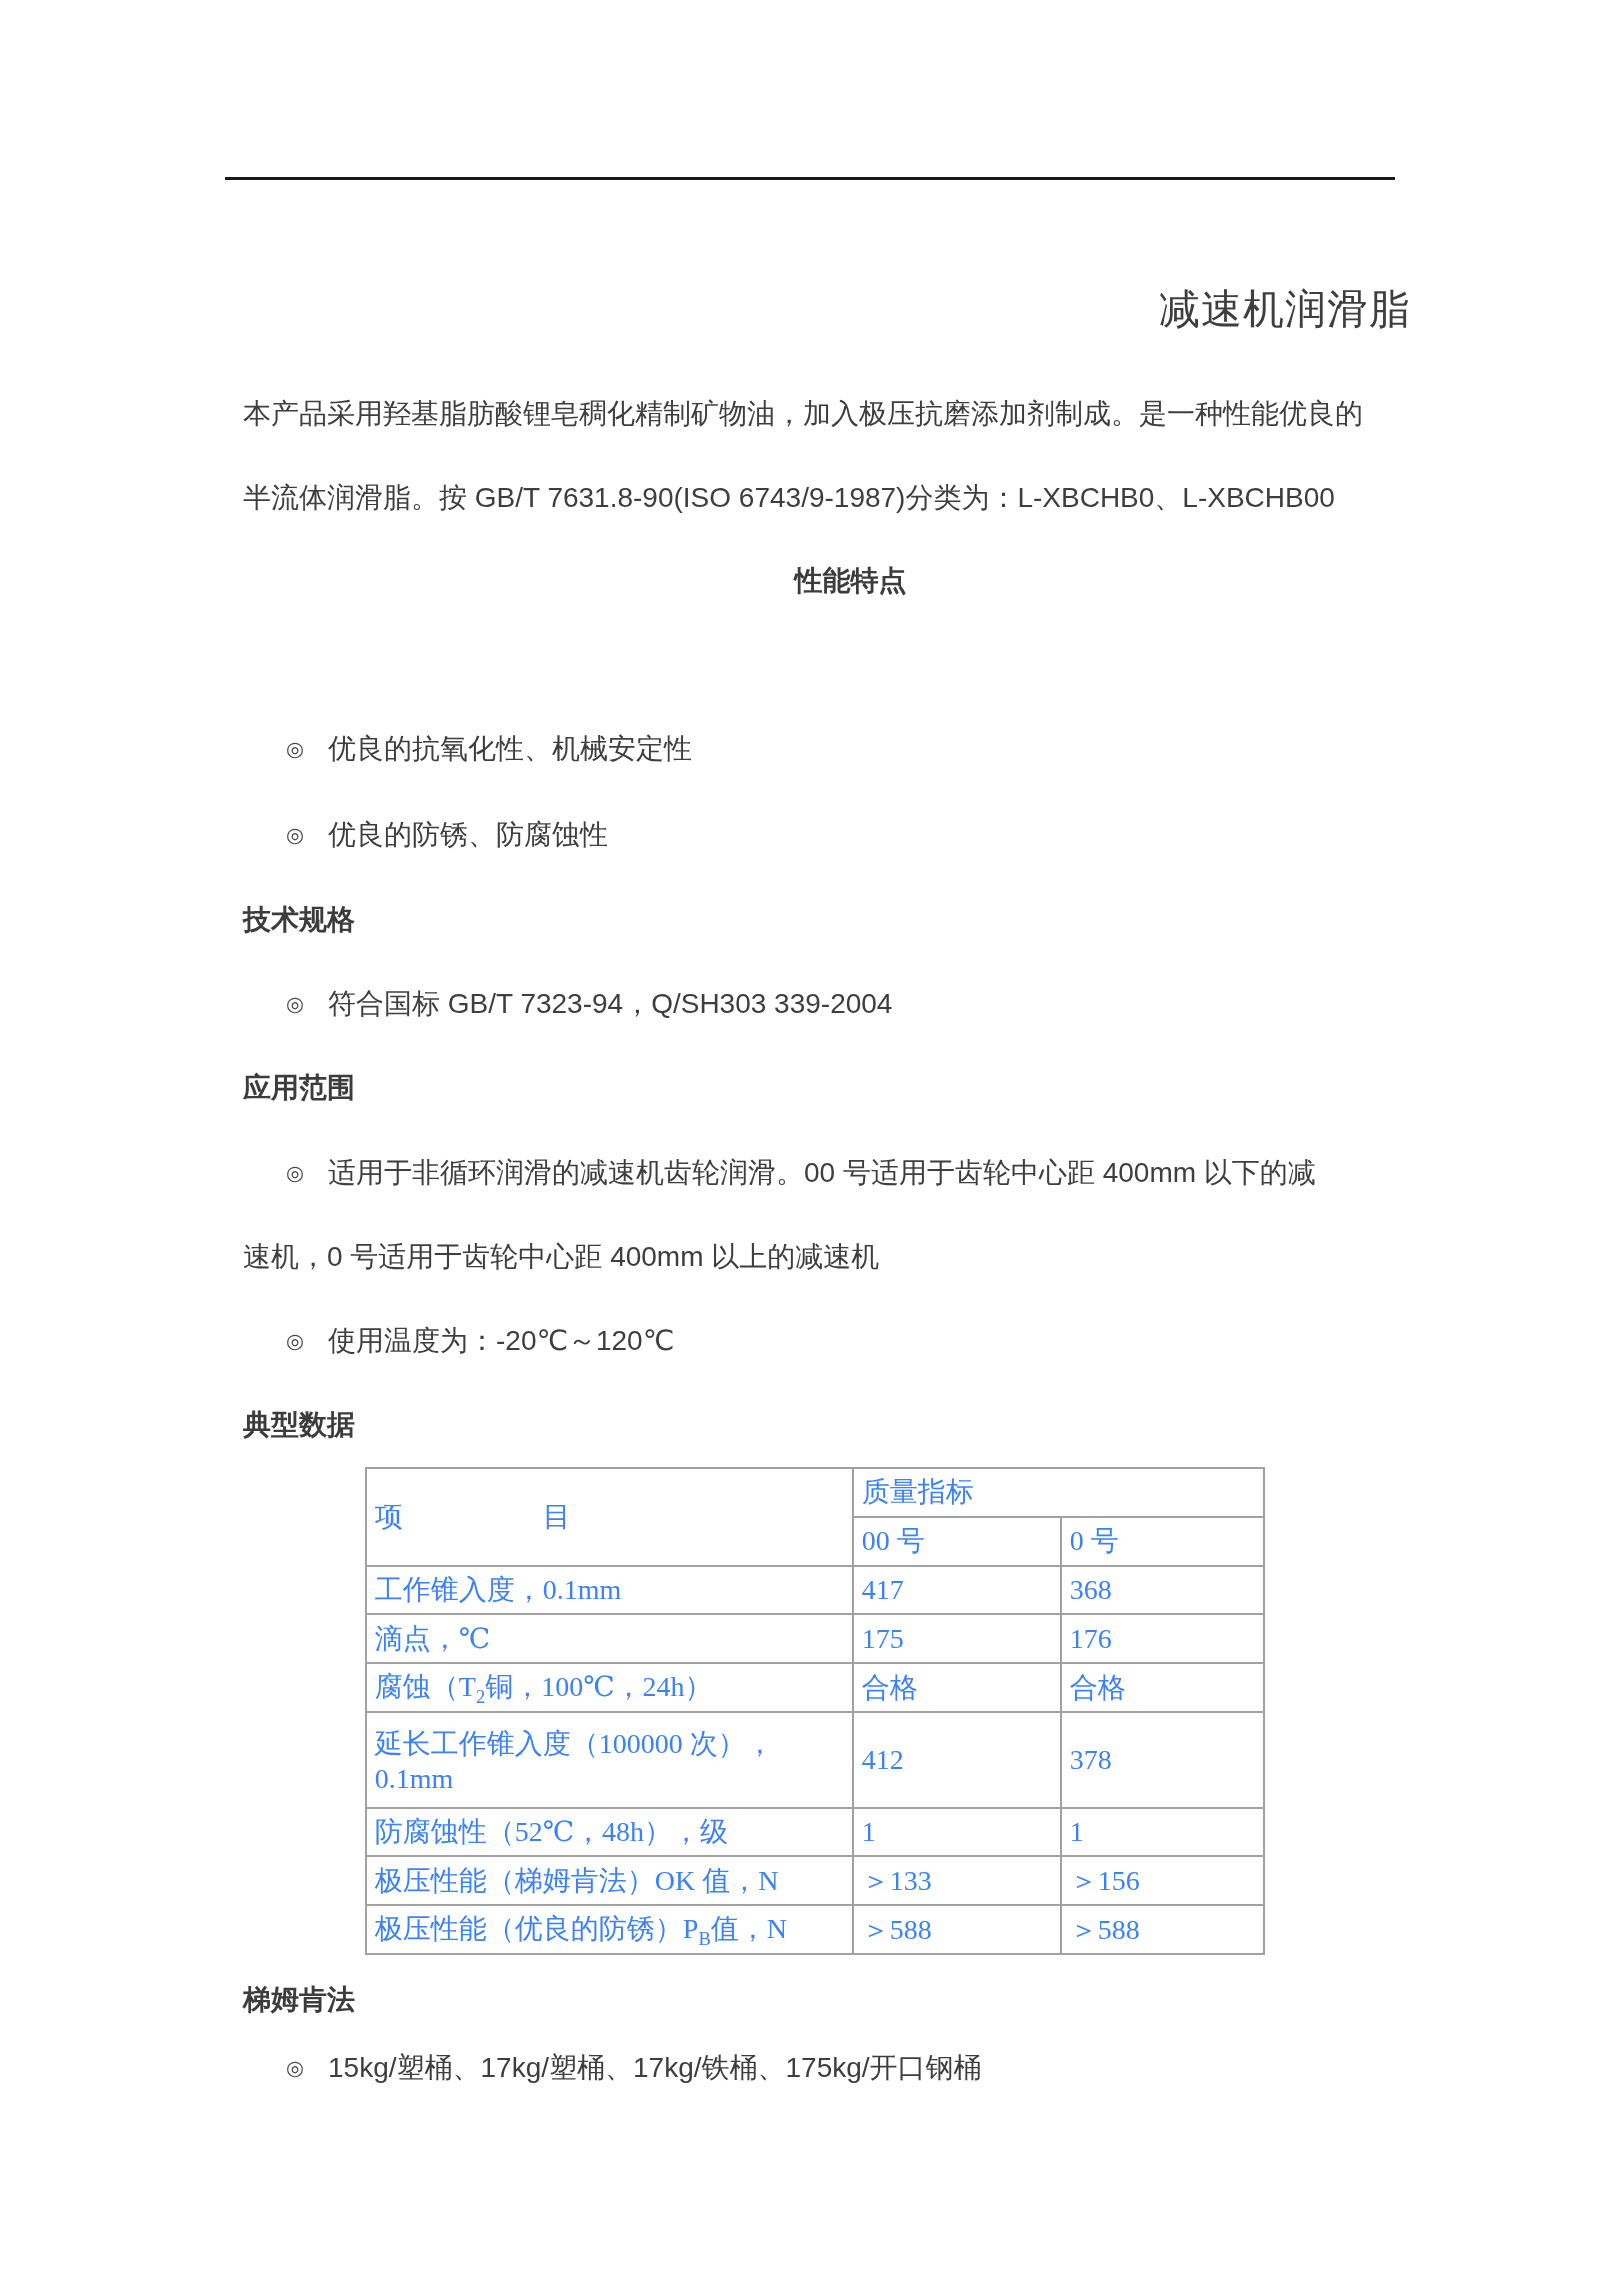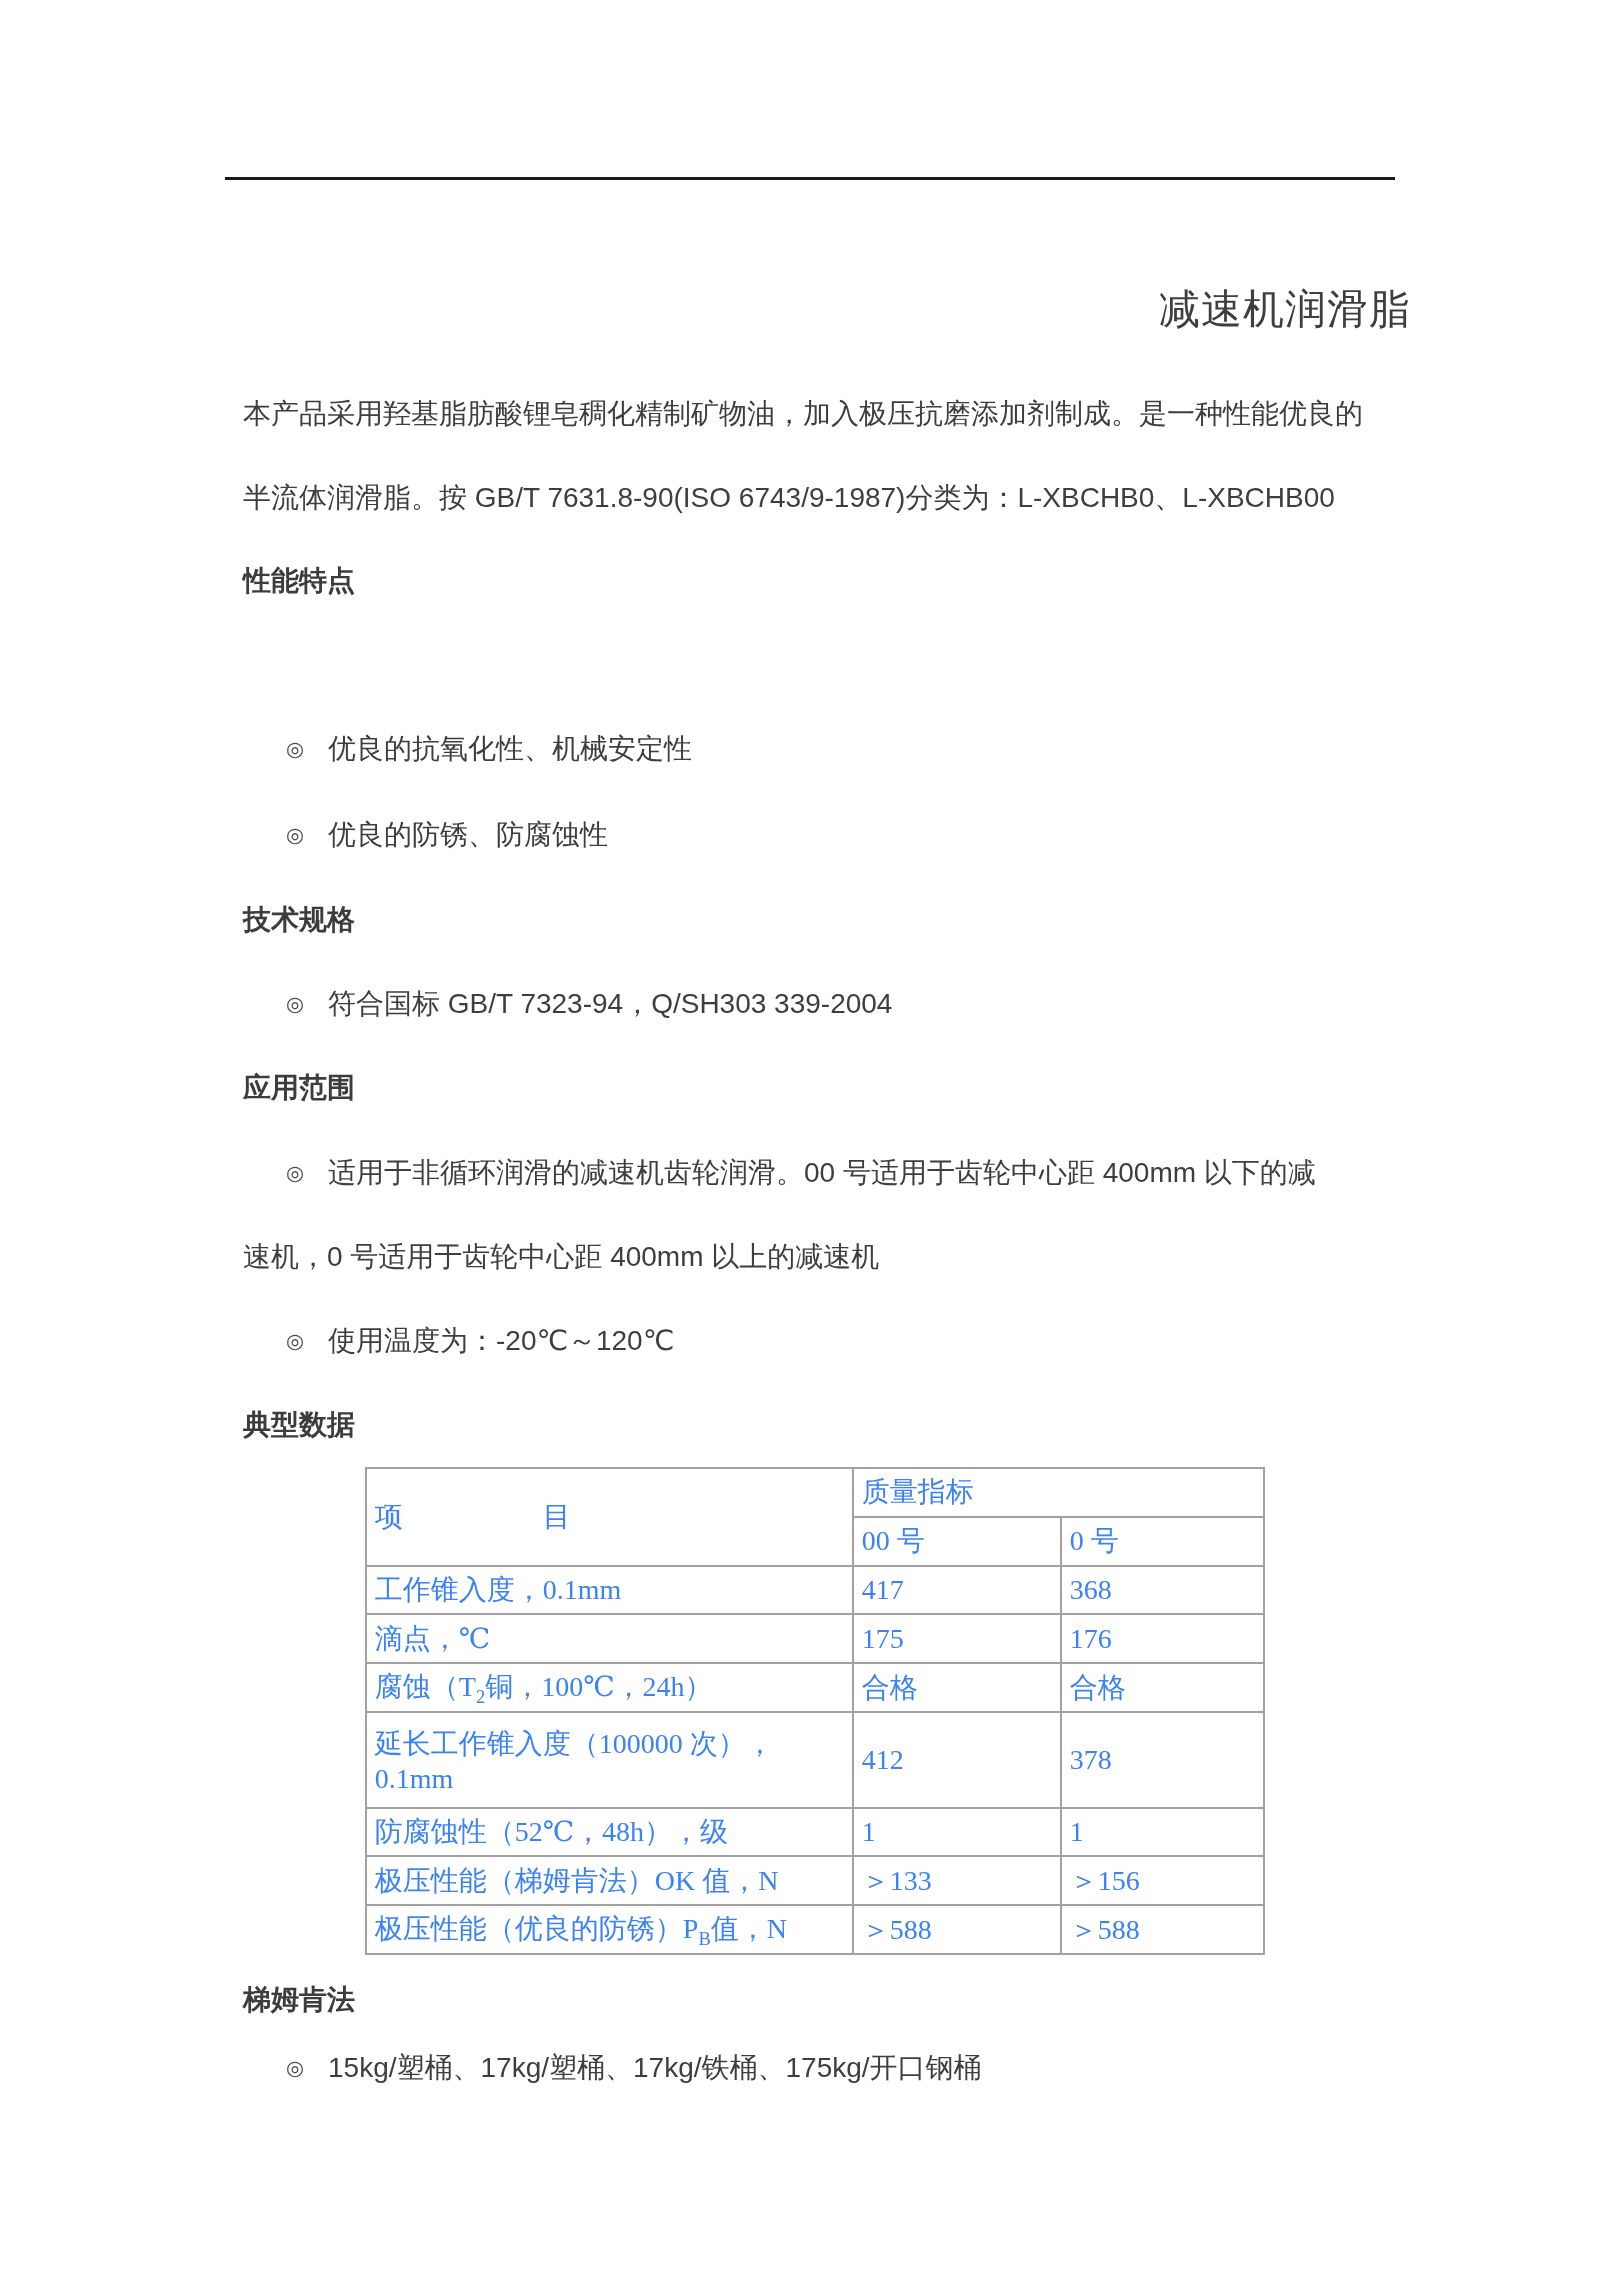--- a/index.html
+++ b/index.html
@@ -59,21 +59,21 @@
 
 <div class="page">
 
   <div class="top-rule"></div>
 
   <h1 class="title abs" style="left:196px;top:282px;">减速机润滑脂</h1>
 
   <p class="line abs" style="top:396px;">本产品采用羟基脂肪酸锂皂稠化精制矿物油，加入极压抗磨添加剂制成。是一种性能优良的</p>
   <p class="line abs" style="top:468px;margin-top:12px;">半流体润滑脂。按 GB/T 7631.8-90(ISO 6743/9-1987)分类为：L-XBCHB0、L-XBCHB00</p>
 
-  <h2 class="heading abs" style="top:563px;">性能特点</h2>
+  <h2 class="heading abs" style="top:563px;text-align:center;">性能特点</h2>
 
   <p class="line abs bullet" style="top:731px;">
     <span class="mark">◎</span><span>优良的抗氧化性、机械安定性</span>
   </p>
   <p class="line abs bullet" style="top:817px;">
     <span class="mark">◎</span><span>优良的防锈、防腐蚀性</span>
   </p>
 
   <h2 class="heading abs" style="top:902px;">技术规格</h2>
 

